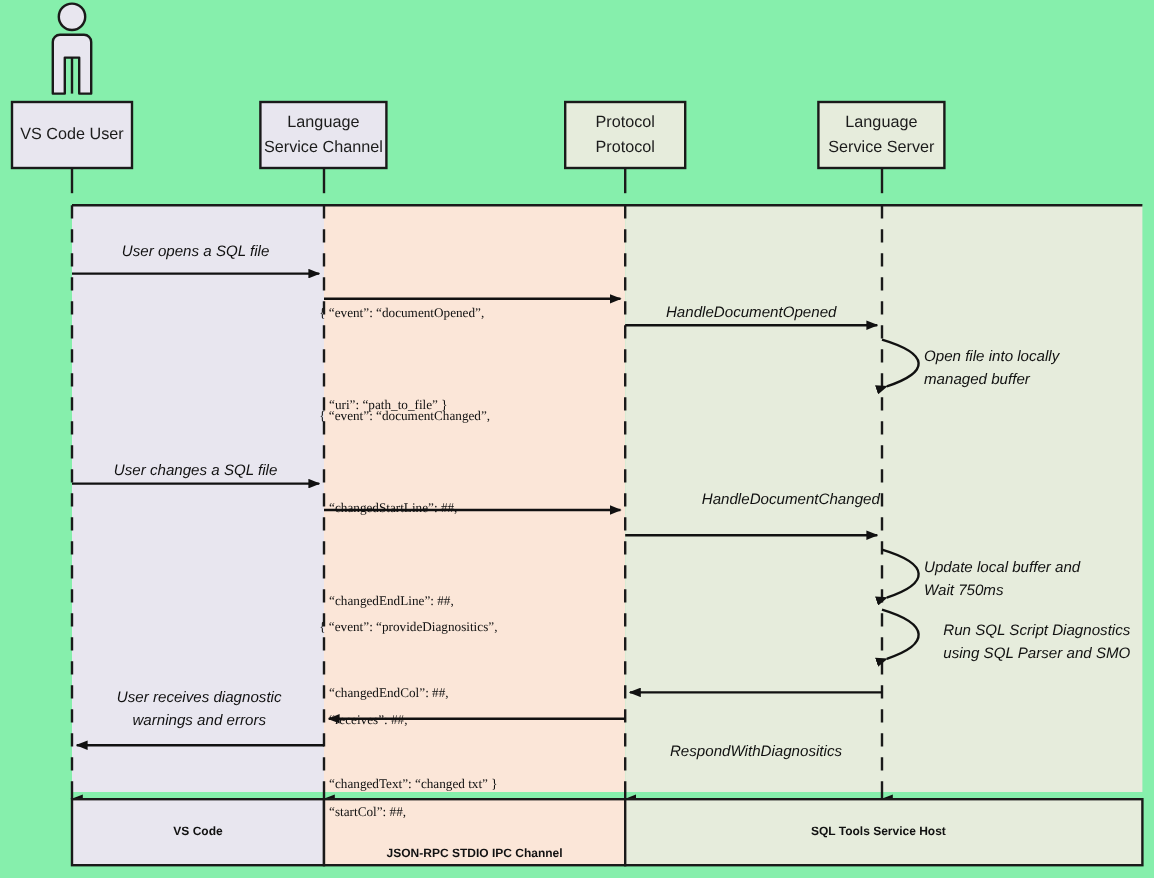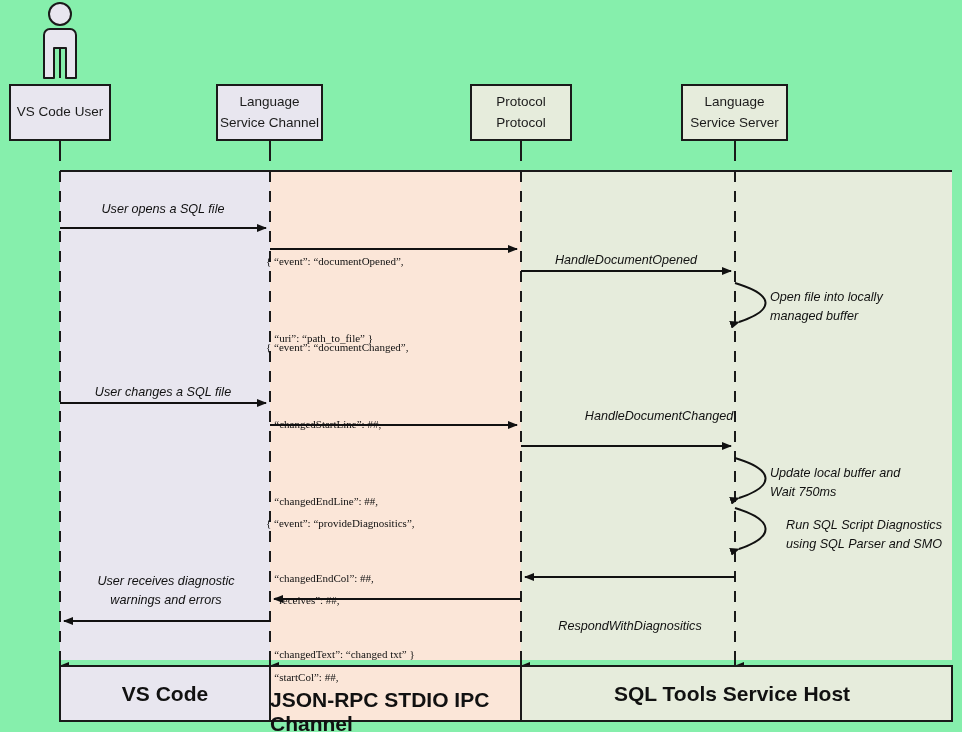--- a/index.html
+++ b/index.html
@@ -14,21 +14,21 @@
   .msgjson{
     position:absolute;font-family:Liberation Serif, serif;
     font-size:11px;color:#111;line-height:25.6px;white-space:pre;
   }
   .italbl{
     position:absolute;font-style:italic;font-size:12.6px;color:#111;
     line-height:1.5;text-align:center;white-space:nowrap;
   }
   .footlbl{
     position:absolute;display:flex;align-items:center;justify-content:center;
-    font-size:21px;font-weight:bold;color:#111;
+    font-size:10px;font-weight:bold;color:#111;
   }
 </style>
 </head>
 <body>
 
 <div id="stage">
 
   <svg id="diagram" viewBox="0 0 962 732">
     <defs>
       <marker id="arw" markerWidth="10" markerHeight="8" refX="9" refY="4" orient="auto" markerUnits="userSpaceOnUse">

